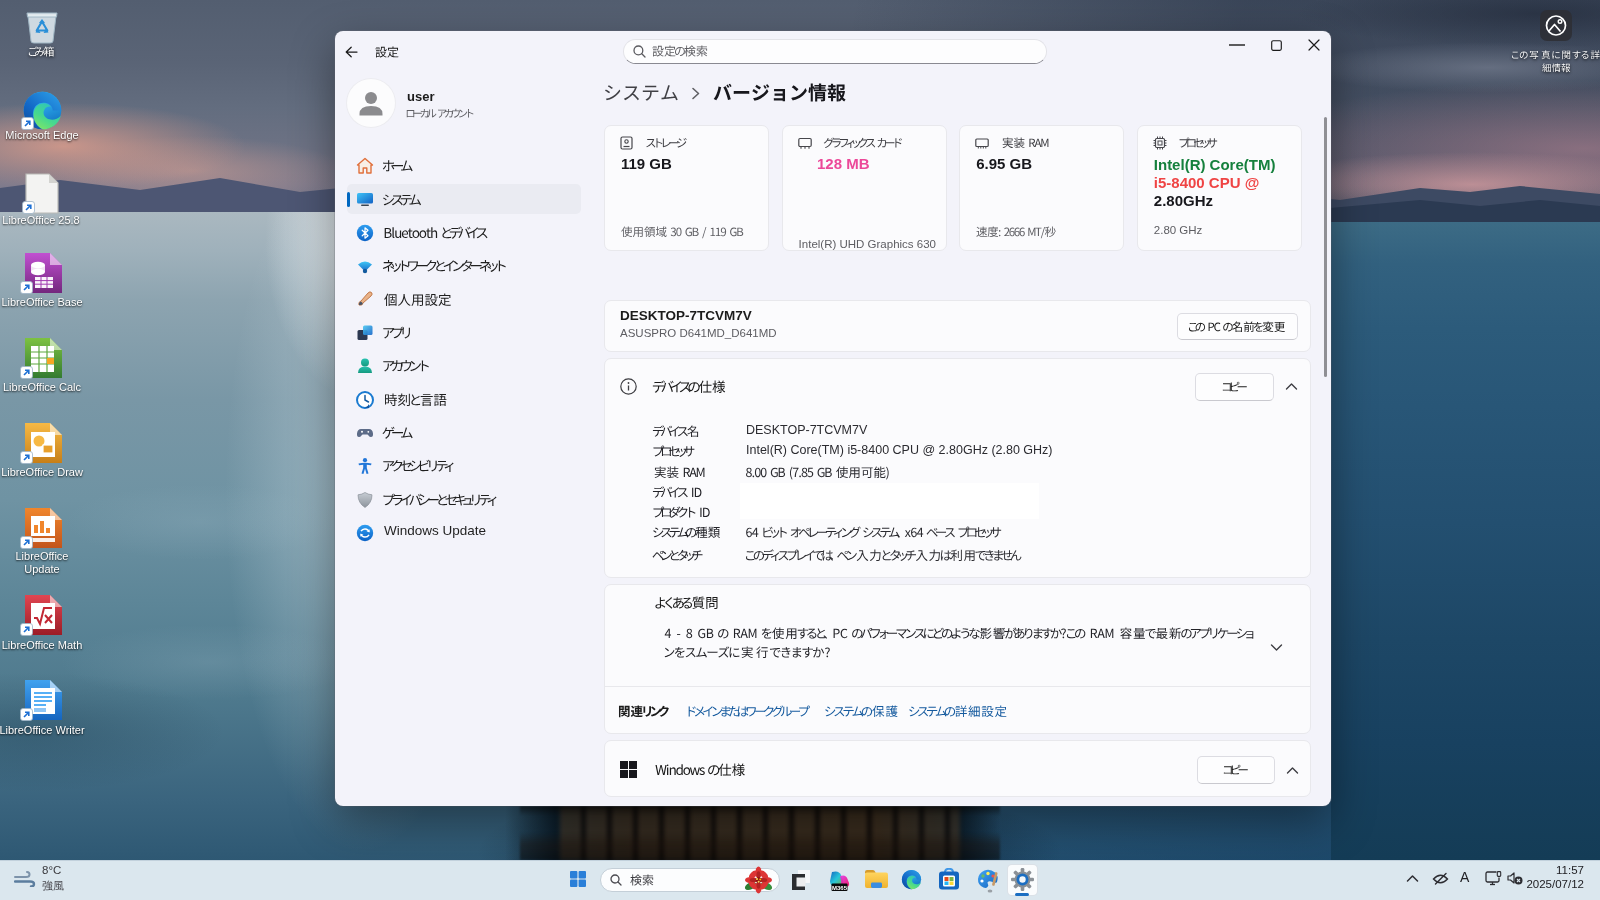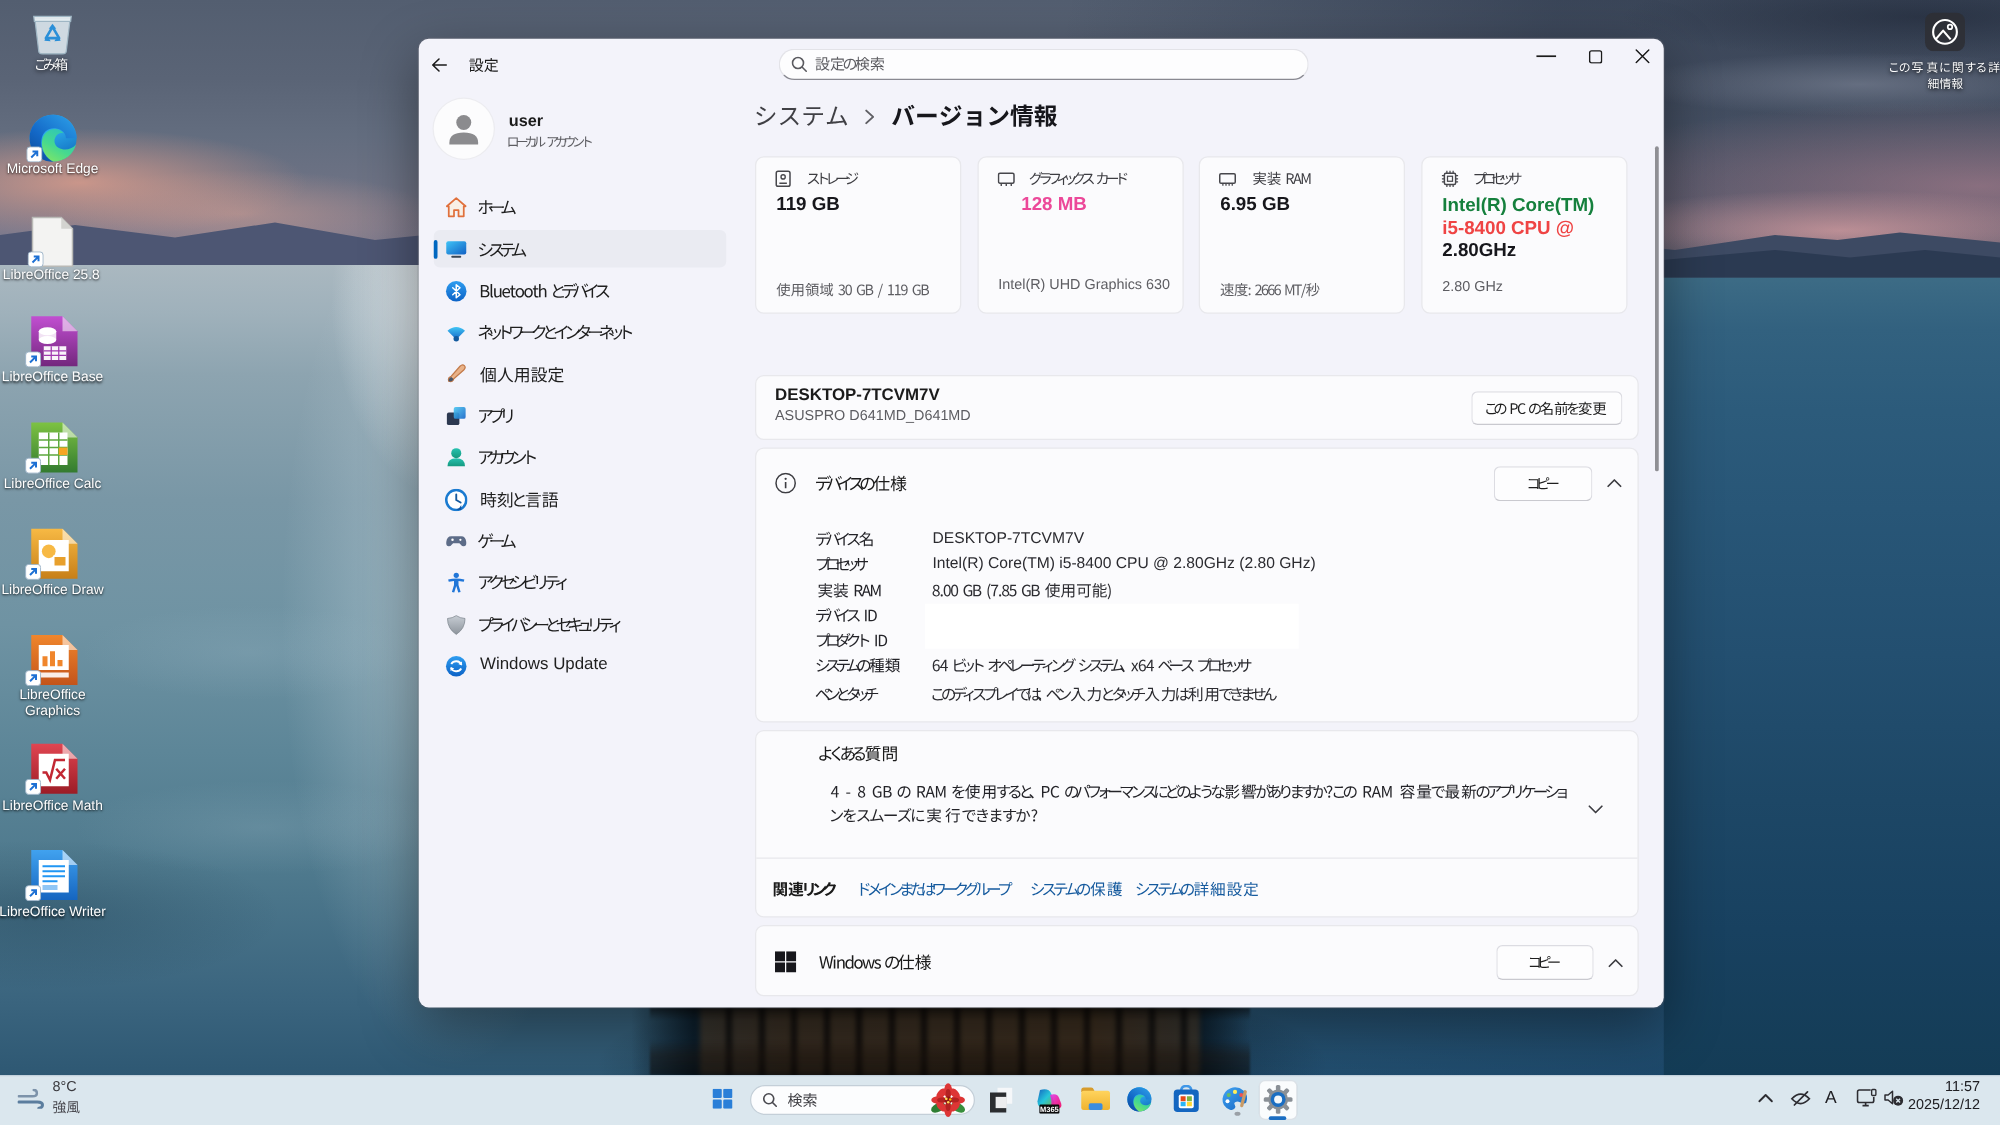--- a/index.html
+++ b/index.html
@@ -183,21 +183,21 @@
         <stop offset="0" stop-color="#f0862c"></stop>
         <stop offset="1" stop-color="#c3541b"></stop>
       </linearGradient>
     </defs>
   </svg>
 <svg class="ab" style="left:20px;top:536px" width="13" height="13" viewBox="0 0 13 13">
     <rect x="0.5" y="0.5" width="12" height="12" rx="2.5" fill="#fff" stroke="#9db4c8" stroke-width="0.8"></rect>
     <path d="M4 9 L8.5 4.5 M5 4.2 L8.8 4.2 L8.8 8" stroke="#1d70d4" stroke-width="1.6" fill="none"></path>
   </svg>
 <div style="position:absolute;left:42.0px;transform:translateX(-50%);top:550.1px;font:normal 11.0px 'Liberation Sans',sans-serif;color:#fff;text-shadow:0 1px 2px rgba(0,0,0,.9);white-space:nowrap">LibreOffice</div>
-<div style="position:absolute;left:42.0px;transform:translateX(-50%);top:563.1px;font:normal 11.0px 'Liberation Sans',sans-serif;color:#fff;text-shadow:0 1px 2px rgba(0,0,0,.9);white-space:nowrap">Graphics</div>
+<div style="position:absolute;left:42.0px;transform:translateX(-50%);top:563.1px;font:normal 11.0px 'Liberation Sans',sans-serif;color:#fff;text-shadow:0 1px 2px rgba(0,0,0,.9);white-space:nowrap">Update</div>
 <svg class="ab" style="left:22px;top:594px" width="41" height="42" viewBox="0 0 41 42">
     <path d="M3 1 L28 1 L40 13 L40 41 L3 41 Z" fill="url(#loe04551)"></path>
     <path d="M28 1 L28 13 L40 13 Z" fill="#fff" opacity=".55"></path>
     <rect x="9" y="9" width="24" height="26" fill="#fff"></rect>
     <path d="M12 24 L15 24 L18 30 L22 14 L30 14" stroke="#c22733" stroke-width="2" fill="none"></path>
     <path d="M23 21 L30 29 M30 21 L23 29" stroke="#c22733" stroke-width="2"></path>
   </svg>
 <svg width="0" height="0" style="position:absolute">
     <defs>
       <linearGradient id="loe04551" x1="0" y1="0" x2="0" y2="1">
@@ -617,21 +617,21 @@
         <use href="#q89" x="5550"></use>
         <use href="#q34" x="6138"></use>
         <use href="#q90" x="7046"></use>
         <use href="#q91" x="7696"></use>
         <use href="#q91" x="8167"></use>
         <use href="#q92" x="8638"></use>
         <use href="#q89" x="9429"></use>
         <use href="#q34" x="10016"></use>
       </g>
     </svg></div>
-<div style="position:absolute;left:798.6px;top:222px;font:normal 11.5px 'Liberation Sans',sans-serif;color:#5d5d62;;white-space:nowrap">Intel(R) UHD Graphics 630</div>
+<div style="position:absolute;left:798.6px;top:238px;font:normal 11.5px 'Liberation Sans',sans-serif;color:#5d5d62;;white-space:nowrap">Intel(R) UHD Graphics 630</div>
 <div style="position:absolute;left:976.2px;top:225.9px;"><svg width="81" height="15" viewBox="0 0 81 15" style="overflow:visible">
       <g fill="#5d5d62" transform="translate(0,10.12) scale(0.011500,-0.011500)">
         <use href="#q93" x="0"></use>
         <use href="#q94" x="970"></use>
         <use href="#q95" x="1920"></use>
         <use href="#q96" x="2406"></use>
         <use href="#q97" x="2847"></use>
         <use href="#q97" x="3288"></use>
         <use href="#q97" x="3730"></use>
         <use href="#q82" x="4452"></use>
@@ -1177,21 +1177,21 @@
     <path d="M7.5 12 v2.5" stroke="#2d2d32" stroke-width="1.3"></path>
 <rect x="11.5" y="0.5" width="5" height="7" rx="1" fill="#dbe7ee"></rect>
     <rect x="12.3" y="1.6" width="3.4" height="4.8" rx="0.8" fill="none" stroke="#2d2d32" stroke-width="1.1"></rect>
   </svg>
 <svg class="ab" style="left:1507px;top:871px" width="16" height="14" viewBox="0 0 16 14">
 <path d="M1 5 L3.5 5 L7 2 L7 12 L3.5 9 L1 9 Z" fill="none" stroke="#2d2d32" stroke-width="1.2" stroke-linejoin="round"></path>
 <circle cx="11.5" cy="9.5" r="4" fill="#2d2d32"></circle>
     <path d="M10 8 L13 11 M13 8 L10 11" stroke="#dbe7ee" stroke-width="1.1"></path>
   </svg>
 <div style="position:absolute;right:16.0px;top:863.7px;font:normal 11.5px 'Liberation Sans',sans-serif;color:#202024;;white-space:nowrap">11:57</div>
-<div style="position:absolute;right:16.0px;top:877.7px;font:normal 11.5px 'Liberation Sans',sans-serif;color:#202024;;white-space:nowrap">2025/12/12</div>
+<div style="position:absolute;right:16.0px;top:877.7px;font:normal 11.5px 'Liberation Sans',sans-serif;color:#202024;;white-space:nowrap">2025/07/12</div>
 <svg width="0" height="0" style="position:absolute">
     <defs>
       <path id="q1" d="M217 691Q271 685 339 682Q406 679 481 679Q529 679 578 681Q626 683 671 686Q715 689 751 693V611Q717 608 672 605Q627 602 577 600Q528 599 482 599Q406 599 341 602Q276 605 217 610ZM257 288Q247 259 242 231Q237 202 237 175Q237 117 295 82Q354 46 474 46Q544 46 607 51Q671 55 725 64Q778 73 816 85L817 -1Q781 -10 729 -18Q676 -27 612 -31Q548 -36 476 -36Q375 -36 303 -14Q231 8 193 51Q155 94 155 157Q155 196 162 231Q169 266 176 296ZM779 803Q792 785 807 761Q822 736 836 711Q851 685 861 665L807 640Q792 671 769 711Q746 751 725 780ZM889 843Q903 824 919 799Q935 774 950 750Q965 725 974 706L919 682Q903 715 881 753Q858 792 836 820Z"></path>
       <path id="q2" d="M223 733Q242 732 263 731Q283 730 298 730Q318 730 350 731Q381 732 415 734Q449 736 479 737Q509 739 524 740Q539 742 551 744Q564 747 574 751L624 710Q617 702 611 694Q604 686 598 677Q582 651 560 604Q538 556 513 501Q489 445 465 394Q450 360 433 321Q415 281 397 240Q379 200 362 165Q344 130 328 107Q301 69 271 53Q241 38 202 38Q146 38 109 75Q72 112 72 175Q72 231 97 279Q123 328 168 364Q214 400 278 420Q341 440 417 440Q501 440 580 421Q658 401 727 371Q795 340 852 306Q908 273 948 244L911 158Q867 196 812 234Q757 271 692 302Q627 333 555 352Q482 371 405 371Q323 371 264 343Q206 316 175 274Q145 231 145 185Q145 152 163 134Q182 117 205 117Q222 117 236 125Q250 133 265 152Q281 173 297 203Q313 233 329 268Q345 303 360 339Q375 375 390 406Q410 450 431 497Q451 544 472 588Q492 632 509 668Q494 667 466 666Q439 665 407 663Q375 662 347 660Q318 659 301 658Q285 657 265 656Q245 654 227 652ZM848 514Q843 408 827 321Q811 234 778 164Q745 94 688 39Q631 -17 544 -60L478 -5Q566 32 621 83Q676 135 706 194Q737 254 750 315Q762 376 767 431Q768 454 768 478Q769 502 767 523Z"></path>
       <path id="q3" d="M497 519H913V-73H837V451H570V-79H497ZM60 442H466V372H60ZM533 352H873V293H533ZM533 191H873V132H533ZM533 28H873V-35H533ZM235 556H307V-80H235ZM296 343Q308 334 332 312Q357 290 384 265Q412 239 435 217Q458 195 468 185L420 126Q407 143 386 168Q365 193 340 220Q315 248 292 272Q269 296 255 310ZM167 743H488V679H167ZM559 743H948V678H559ZM185 844 257 827Q239 772 214 719Q188 665 159 619Q130 572 100 536Q93 542 81 550Q70 558 57 565Q45 573 36 578Q84 627 123 698Q161 769 185 844ZM578 844 651 827Q625 744 584 670Q543 595 494 544Q488 550 476 558Q464 567 452 575Q440 583 430 587Q480 634 518 701Q556 769 578 844ZM226 695 289 718Q309 683 327 642Q346 600 354 570L288 543Q281 572 263 616Q246 659 226 695ZM637 693 698 717Q726 684 754 643Q781 602 794 571L729 543Q718 574 691 616Q665 659 637 693ZM233 407 289 375Q267 315 233 250Q199 185 160 127Q120 69 82 27Q74 40 60 58Q47 75 33 85Q71 121 109 174Q148 228 181 289Q213 350 233 407Z"></path>
       <path id="q4" d="M235 702Q289 695 357 692Q424 689 499 689Q547 689 596 691Q644 693 688 697Q733 700 769 703V621Q735 619 690 616Q645 613 595 611Q546 609 499 609Q424 609 359 612Q294 616 235 620ZM275 299Q265 269 260 241Q254 213 254 185Q254 128 313 92Q372 56 492 56Q561 56 625 61Q689 66 743 75Q796 84 834 96L835 10Q799 0 747 -8Q694 -16 630 -20Q566 -25 494 -25Q393 -25 321 -3Q249 19 211 62Q173 105 173 168Q173 207 180 242Q187 277 194 307Z"></path>
       <path id="q5" d="M564 683Q554 605 539 520Q523 435 499 355Q469 252 432 183Q396 114 354 79Q312 44 266 44Q222 44 181 76Q140 108 114 169Q88 229 88 311Q88 393 121 466Q155 539 215 596Q274 652 354 685Q434 718 525 718Q613 718 684 689Q754 660 804 610Q854 559 881 493Q908 426 908 350Q908 245 864 165Q819 85 735 35Q652 -15 533 -31L486 43Q510 46 532 49Q554 52 572 56Q620 67 666 90Q711 114 747 150Q783 187 805 238Q826 288 826 353Q826 414 806 466Q786 519 747 559Q708 599 652 622Q596 645 524 645Q442 645 375 615Q309 585 262 537Q216 488 191 430Q166 373 166 318Q166 255 182 215Q199 174 222 155Q246 136 269 136Q293 136 318 160Q343 183 369 236Q395 288 420 372Q442 444 458 525Q473 606 480 684Z"></path>
       <path id="q6" d="M78 786H924V567H846V716H153V567H78ZM311 589H777V523H311ZM276 403H710V336H276ZM55 217H948V148H55ZM690 403H765Q765 403 765 396Q764 390 764 382Q764 374 762 368Q750 234 738 149Q725 65 710 19Q695 -27 674 -47Q657 -64 638 -71Q618 -78 590 -80Q565 -81 520 -80Q476 -80 427 -77Q426 -61 419 -41Q412 -21 401 -6Q454 -10 500 -11Q545 -13 564 -13Q582 -13 592 -11Q603 -8 612 -1Q628 13 642 57Q655 100 667 181Q679 263 690 390ZM300 708 375 701Q363 636 347 563Q332 490 316 421Q300 352 286 302L210 309Q221 348 233 397Q245 446 257 500Q269 554 280 608Q292 661 300 708Z"></path>
       <path id="q7" d="M593 42 642 90Q697 71 755 49Q812 28 863 7Q914 -14 951 -31L888 -82Q854 -64 806 -43Q759 -22 704 0Q649 22 593 42ZM57 171H945V107H57ZM85 756H920V692H85ZM459 841H537V595H459ZM280 462V395H736V462ZM280 347V279H736V347ZM280 575V510H736V575ZM207 626H812V230H207ZM346 88 412 45Q372 21 320 -3Q268 -27 213 -47Q158 -68 108 -82Q99 -71 84 -55Q69 -39 57 -29Q107 -15 162 4Q217 23 266 45Q315 67 346 88Z"></path>
       <path id="q8" d="M456 675Q497 669 552 665Q606 662 665 663Q723 663 776 667Q830 670 867 676V595Q827 591 774 588Q720 586 663 586Q605 586 551 588Q497 591 456 595ZM495 268Q488 241 484 219Q480 197 480 176Q480 159 488 143Q495 126 514 114Q532 101 565 93Q598 86 649 86Q717 86 777 92Q837 99 897 112L899 28Q852 18 789 13Q727 7 649 7Q523 7 465 47Q406 87 406 157Q406 182 411 210Q415 239 423 275ZM265 752Q263 744 259 732Q256 719 252 707Q249 694 247 685Q242 657 235 621Q228 584 221 543Q215 501 210 458Q204 416 201 376Q197 336 197 302Q197 265 200 232Q202 199 206 162Q215 185 225 211Q235 237 246 262Q256 288 264 308L306 276Q293 240 278 197Q263 154 251 115Q240 75 235 52Q233 41 231 28Q229 15 230 7Q231 -1 231 -11Q232 -20 233 -28L161 -33Q146 20 135 104Q124 187 124 288Q124 343 129 401Q134 458 142 513Q150 567 157 613Q165 658 169 689Q172 707 174 725Q176 744 176 760Z"></path>

